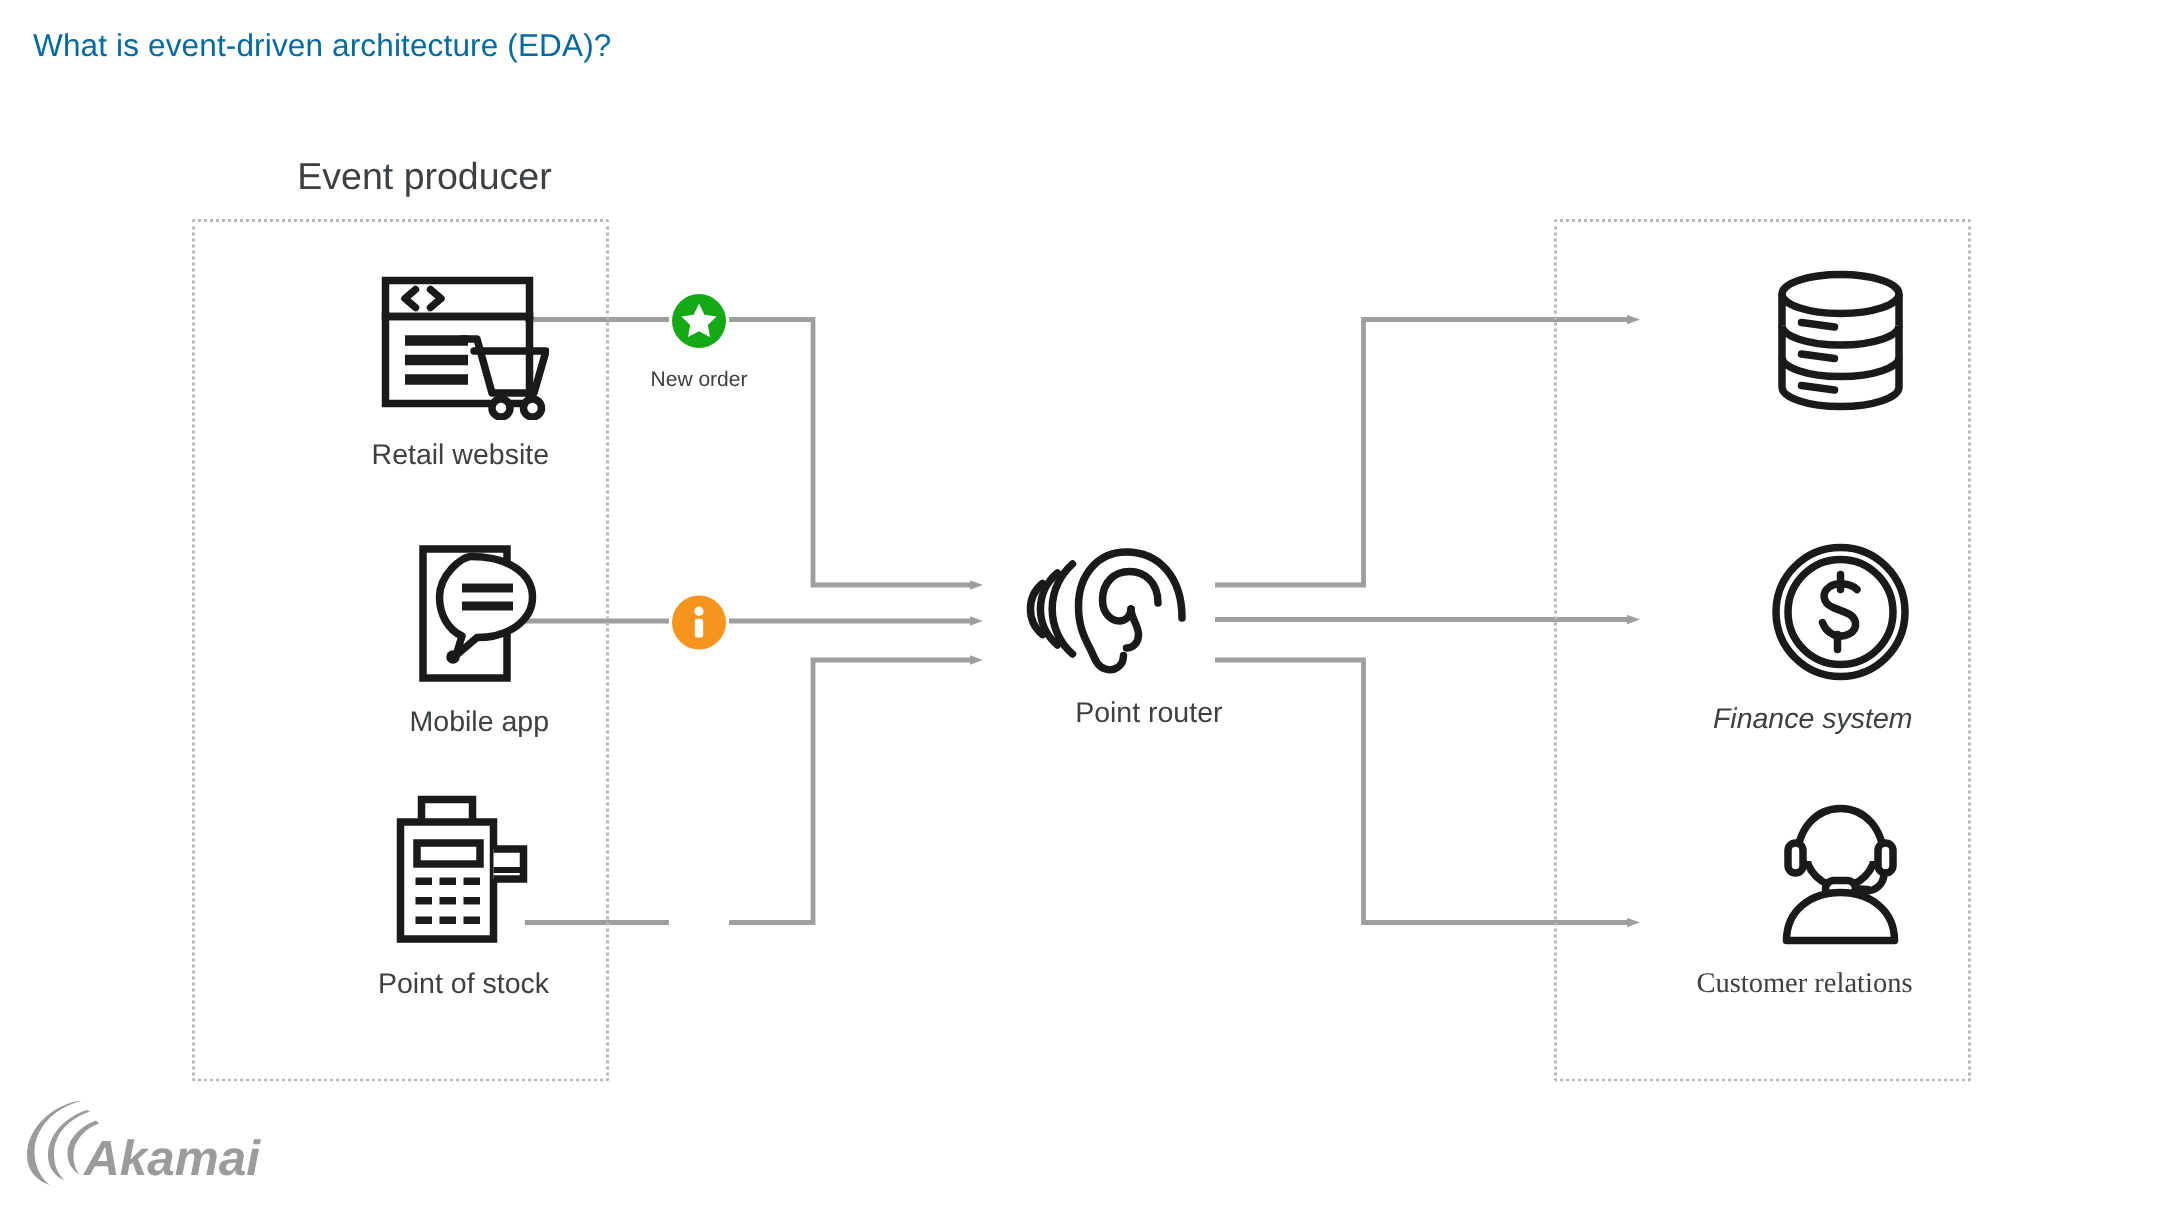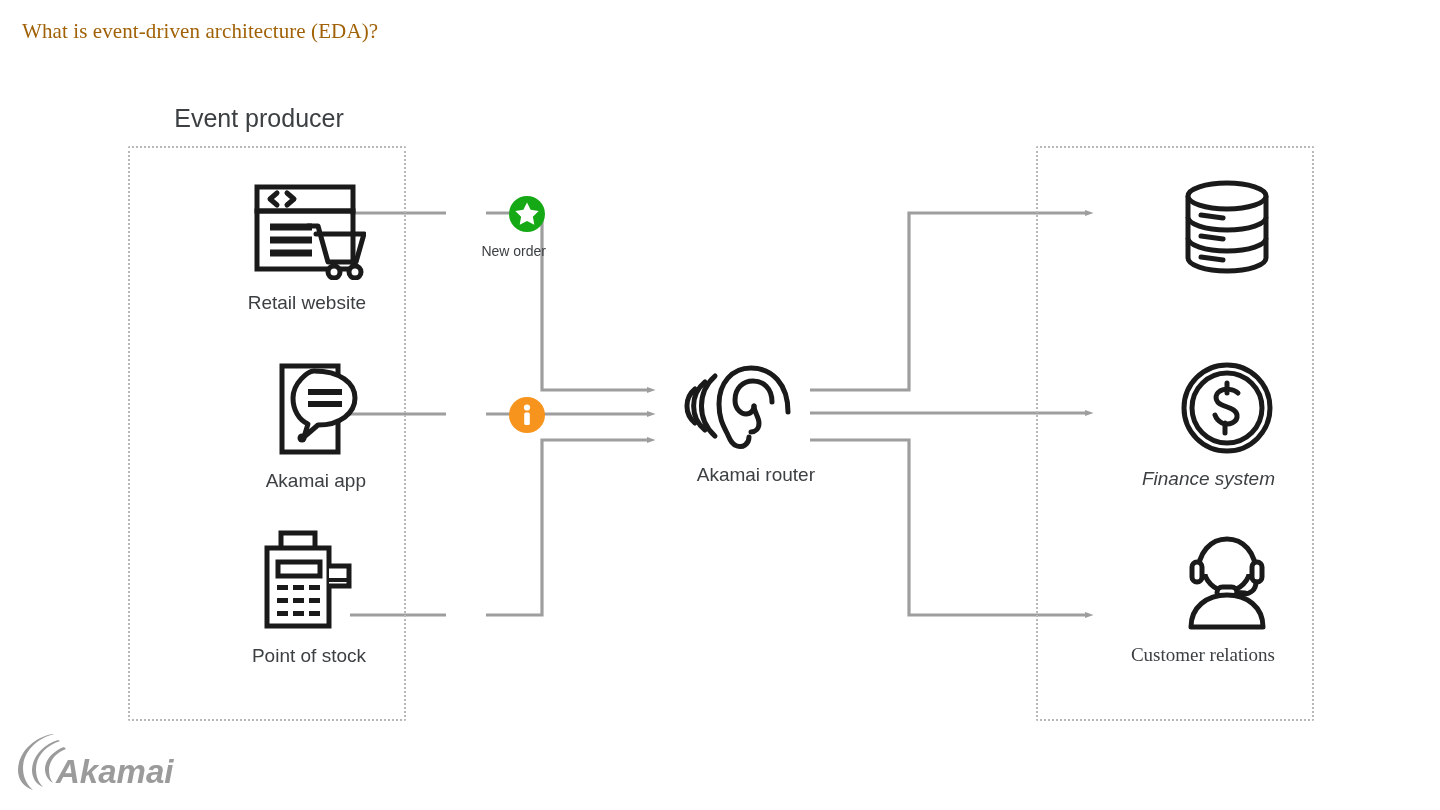--- a/index.html
+++ b/index.html
@@ -18,33 +18,32 @@
     position: relative;
     width: 1440px;
     height: 810px;
     background: #ffffff;
   }
   .page-title {
     position: absolute;
     left: 22px;
     top: 19px;
     font-size: 21px;
-    color: #a16207;
+    color: #0369a1;
     letter-spacing: 0.1px;
     white-space: nowrap;
-    font-family: Liberation Serif, serif;
   }
   .group-heading {
     position: absolute;
     font-size: 25px;
     color: #3c4043;
     white-space: nowrap;
     text-align: center;
   }
-  #producer-heading { left: 120px; top: 104px; width: 278px; }
+  #producer-heading { left: 144px; top: 104px; width: 278px; }
   #consumer-heading { left: 1036px; top: 104px; width: 278px; }
 
   .dotted-box {
     position: absolute;
     border: 2px dotted #b8b8b8;
     border-radius: 2px;
     box-sizing: border-box;
   }
   #producer-box { left: 128px; top: 146px; width: 278px; height: 575px; }
   #consumer-box { left: 1036px; top: 146px; width: 278px; height: 575px; }
@@ -61,21 +60,21 @@
     display: block;
     font-size: 19px;
     color: #3c4043;
     line-height: 25px;
     margin-top: 6px;
     white-space: pre-line;
   }
 
   .badge {
     position: absolute;
-    text-align: right;
+    text-align: center;
     width: 160px;
   }
   .badge-circle {
     display: block;
     margin: 0 auto;
   }
   .badge-label {
     display: block;
     font-size: 14px;
     color: #3c4043;
@@ -164,21 +163,21 @@
       <svg width="110" height="100" viewBox="0 0 110 100">
         <g fill="#ffffff" stroke="#1a1a1a" stroke-width="5">
           <rect x="26" y="8" width="56" height="86"></rect>
         </g>
         <circle cx="46" cy="80" r="4.5" fill="#1a1a1a"></circle>
         <path d="M58,13 C84,13 99,25 99,40 C99,55 84,67 62,67 L48,79 L52,66 C43,62 37,52 37,40 C37,25 52,13 58,13 Z" fill="#ffffff" stroke="#1a1a1a" stroke-width="5" stroke-linejoin="round"></path>
         <line x1="52" y1="34" x2="86" y2="34" stroke="#1a1a1a" stroke-width="6"></line>
         <line x1="52" y1="46" x2="86" y2="46" stroke="#1a1a1a" stroke-width="6"></line>
       </svg>
     </span>
-    <span class="node-label">Akamai app</span>
+    <span class="node-label">Mobile app</span>
   </div>
 
   <div class="node" style="left:166px; top:528px; width:200px;">
     <span class="icon-wrap">
       <svg width="130" height="105" viewBox="0 0 130 105">
         <g fill="#ffffff" stroke="#1a1a1a" stroke-width="5">
           <rect x="45" y="5" width="34" height="28"></rect>
           <rect x="31" y="20" width="62" height="78"></rect>
           <rect x="42" y="34" width="42" height="14"></rect>
           <path d="M93,38 L113,38 L113,58 L93,58"></path>
@@ -229,21 +228,21 @@
           <path d="M30,22 A31,31 0 0 0 30,70"></path>
           <path d="M20,29 A22,22 0 0 0 20,63"></path>
         </g>
         <g fill="none" stroke="#1a1a1a" stroke-width="5" stroke-linecap="round" stroke-linejoin="round">
           <path d="M113,52 C113,24 97,8 76,8 C57,8 44,23 44,44 C44,58 48,65 52,73 C55,79 56,84 62,86 C68,88 74,84 74,77"></path>
           <path d="M97,42 C97,28 88,21 78,21 C68,21 60,28 60,40 C60,50 67,54 71,54 C76,54 79,50 79,46"></path>
           <path d="M79,46 C79,52 84,57 84,63 C84,69 80,72 76,72"></path>
         </g>
       </svg>
     </span>
-    <span class="node-label">Akamai router</span>
+    <span class="node-label">Point router</span>
   </div>
 
   <div class="dotted-box" id="consumer-box"></div>
 
   <div class="node" style="left:1075px; top:178px; width:200px;">
     <span class="icon-wrap">
       <svg width="96" height="98" viewBox="0 0 96 98">
         <g fill="#ffffff" stroke="#1a1a1a" stroke-width="5" stroke-linejoin="round">
           <path d="M9,18 L9,80 C9,87 26,93 48,93 C70,93 87,87 87,80 L87,18"></path>
           <ellipse cx="48" cy="18" rx="39" ry="13"></ellipse>

